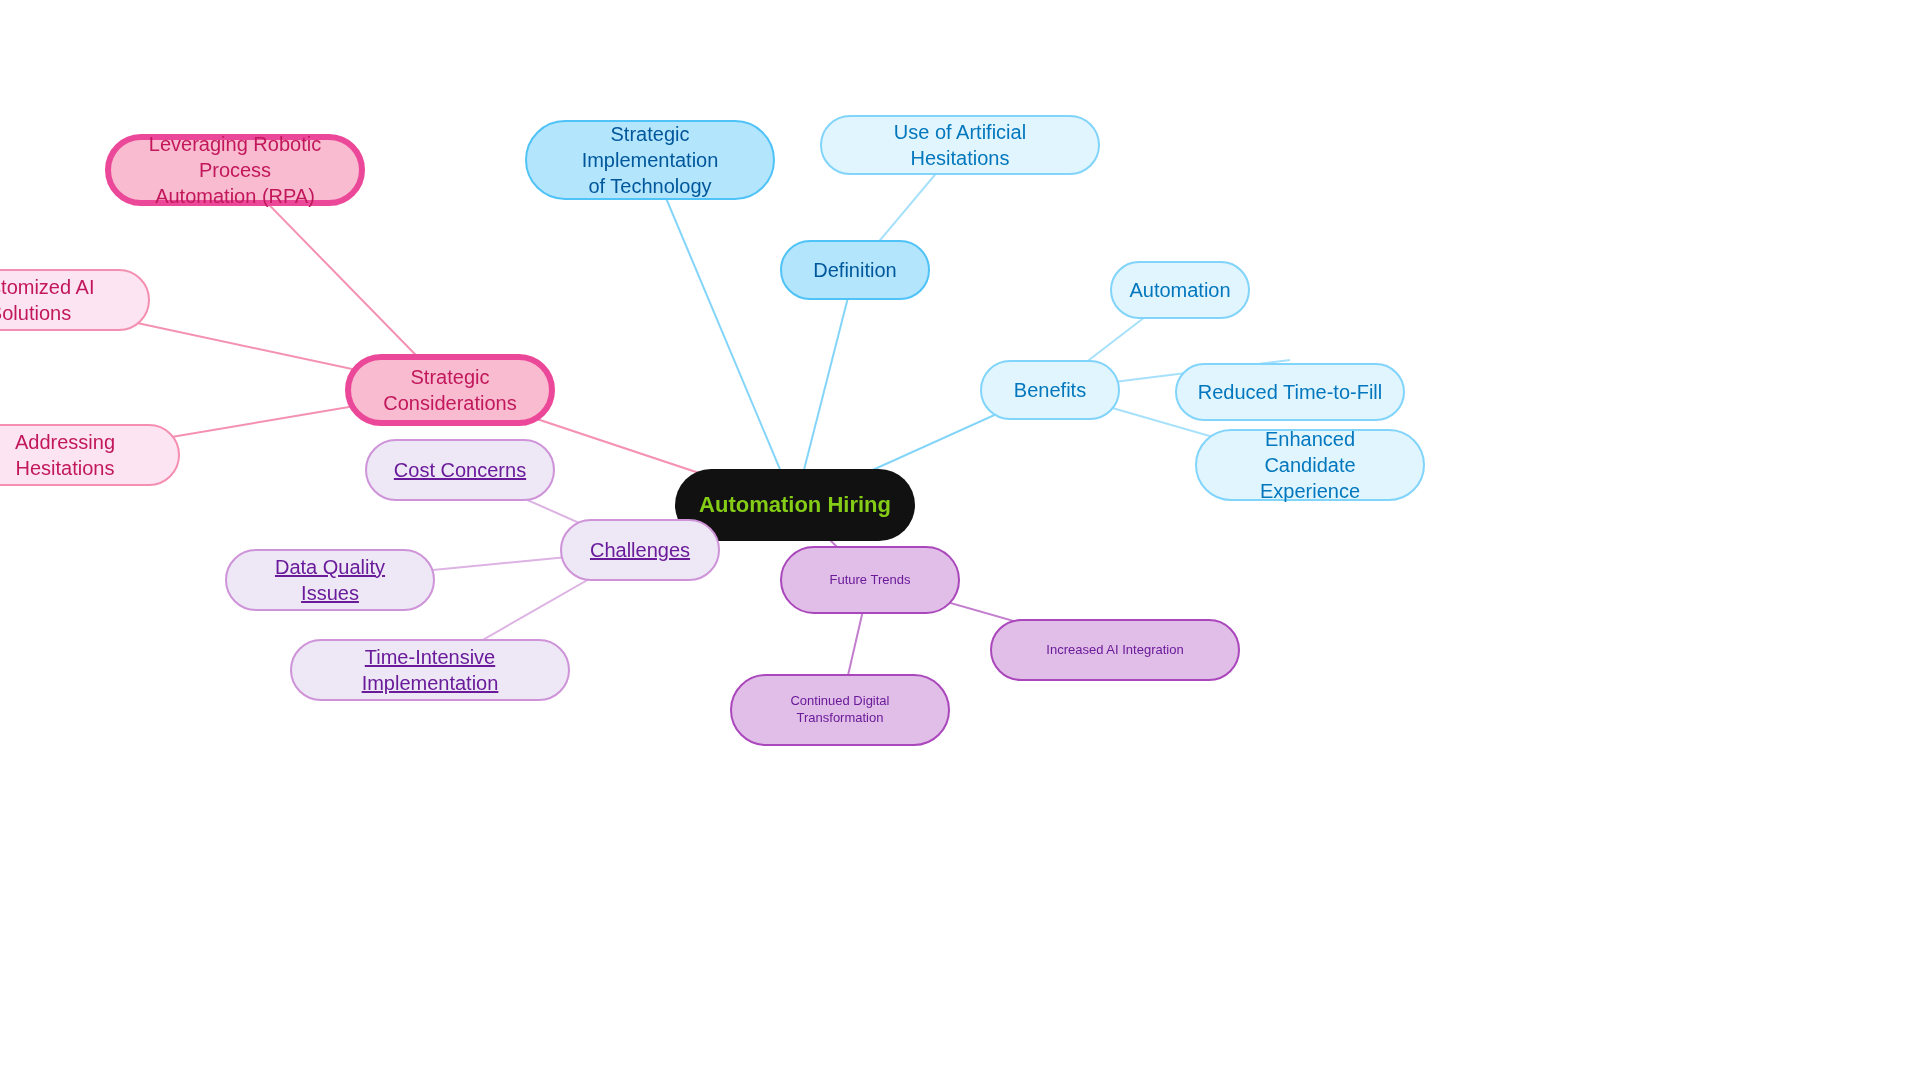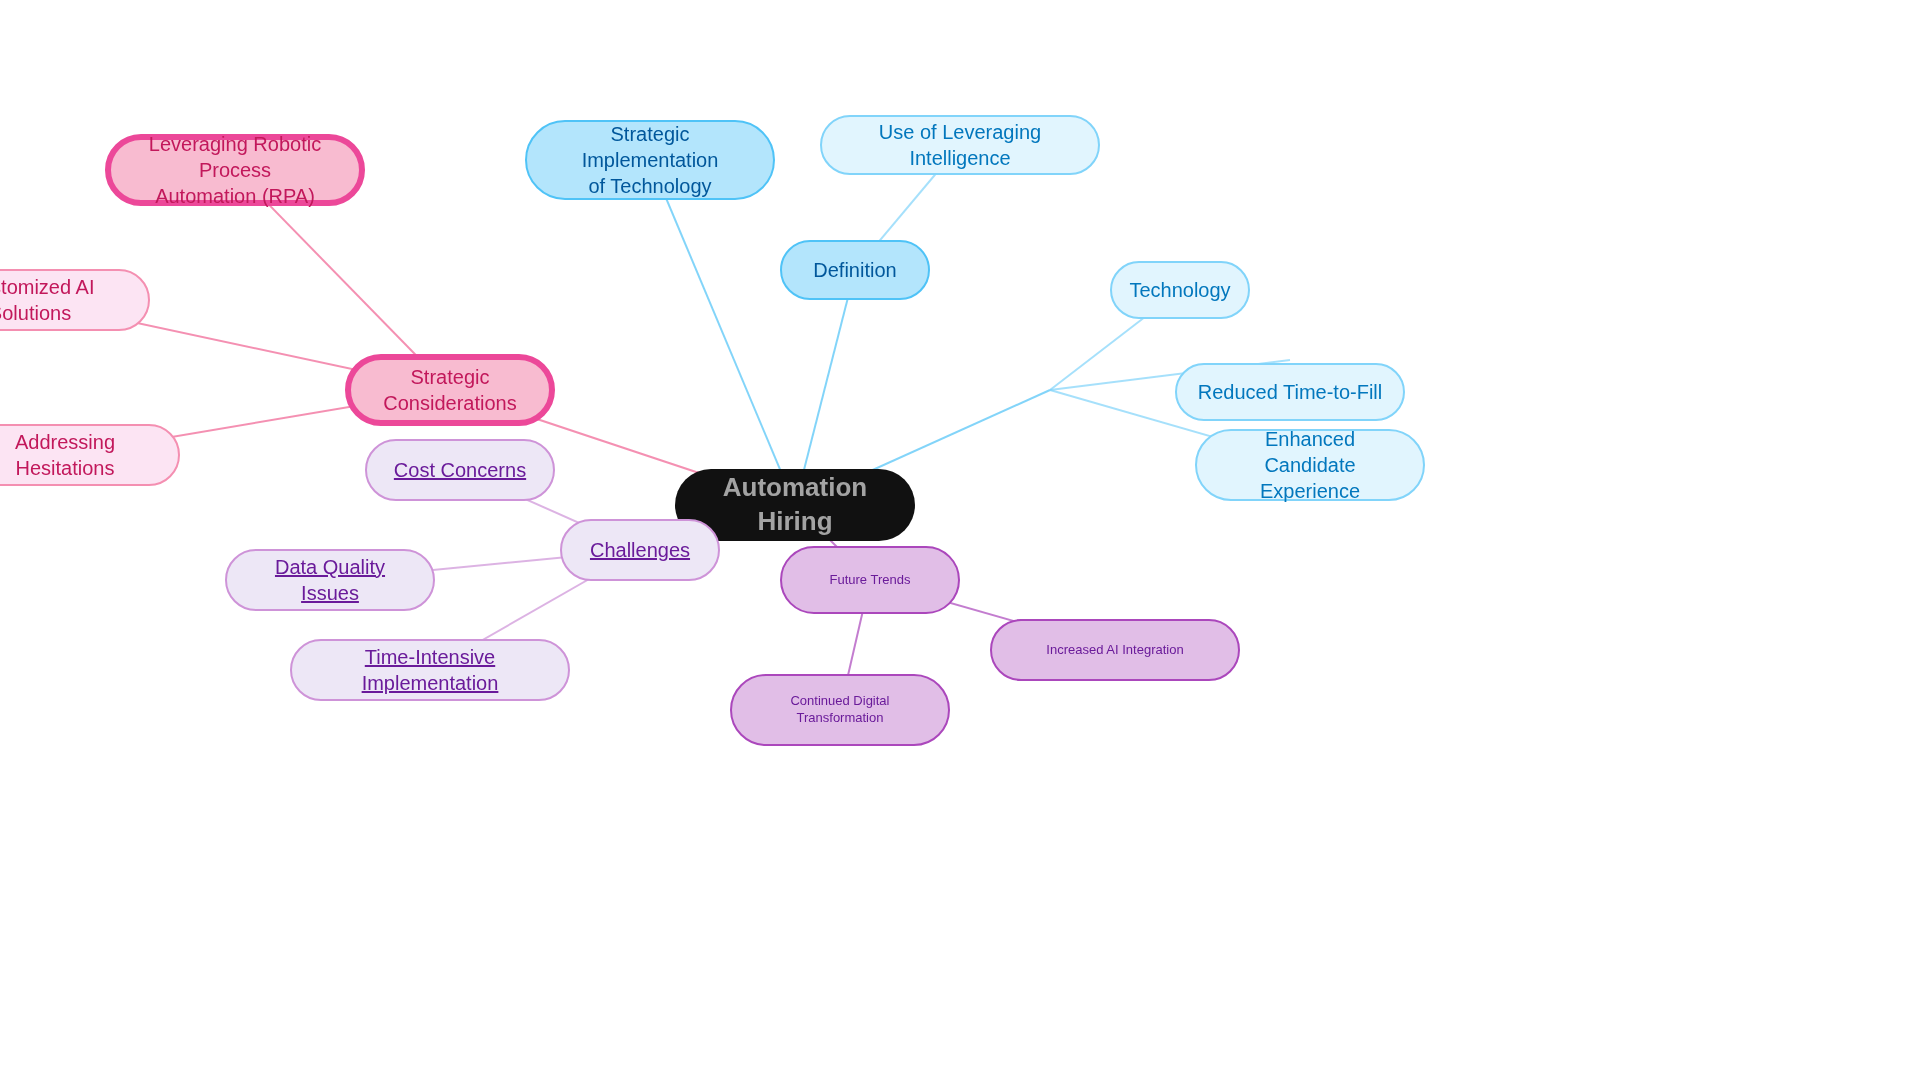--- a/index.html
+++ b/index.html
@@ -32,22 +32,22 @@
       justify-content: center;
       text-align: center;
       font-weight: 500;
       z-index: 1;
       padding: 12px 20px;
       line-height: 1.3;
     }
     
     .node-center {
       background: #111111;
-      color: #a3a3a3;
-      font-size: 26px;
+      color: #84cc16;
+      font-size: 22px;
       font-weight: 600;
       border-radius: 50px;
       width: 240px;
       height: 72px;
     }
     
     .node-pink {
       background: #fce4f3;
       color: #c2185b;
       border: 2px solid #f48fb1;
@@ -117,22 +117,23 @@
 <div class="node node-center" style="left: 675px; top: 469px; width: 240px; height: 72px;">Automation Hiring</div>
     <div class="node node-hotpink" style="left: 345px; top: 354px; width: 210px; height: 72px; white-space: pre-line;">Strategic
 Considerations</div>
     <div class="node node-hotpink" style="left: 105px; top: 134px; width: 260px; height: 72px; white-space: pre-line;">Leveraging Robotic Process
 Automation (RPA)</div>
     <div class="node node-pink" style="left: -90px; top: 269px; width: 240px; height: 62px; white-space: pre-line;">Customized AI Solutions</div>
     <div class="node node-pink" style="left: -50px; top: 424px; width: 230px; height: 62px; white-space: pre-line;">Addressing Hesitations</div>
     <div class="node node-medblue" style="left: 525px; top: 120px; width: 250px; height: 80px; white-space: pre-line;">Strategic Implementation
 of Technology</div>
     <div class="node node-medblue" style="left: 780px; top: 240px; width: 150px; height: 60px; white-space: pre-line;">Definition</div>
-    <div class="node node-blue" style="left: 820px; top: 115px; width: 280px; height: 60px; white-space: pre-line;">Use of Leveraging Intelligence</div>
-    <div class="node node-blue" style="left: 1110px; top: 261px; width: 140px; height: 58px; white-space: pre-line;">Technology</div>
+    <div class="node node-blue" style="left: 820px; top: 115px; width: 280px; height: 60px; white-space: pre-line;">Use of Artificial Hesitations</div>
+    <div class="node node-blue" style="left: 980px; top: 360px; width: 140px; height: 60px; white-space: pre-line;">Benefits</div>
+    <div class="node node-blue" style="left: 1110px; top: 261px; width: 140px; height: 58px; white-space: pre-line;">Automation</div>
     <div class="node node-blue" style="left: 1175px; top: 331px; width: 230px; height: 58px; white-space: pre-line; margin-top: 32px;">Reduced Time-to-Fill</div>
     <div class="node node-blue" style="left: 1195px; top: 429px; width: 230px; height: 72px; white-space: pre-line;">Enhanced Candidate
 Experience</div>
     <div class="node node-lavender" style="left: 560px; top: 519px; width: 160px; height: 62px; white-space: pre-line;">Challenges</div>
     <div class="node node-lavender" style="left: 365px; top: 439px; width: 190px; height: 62px; white-space: pre-line;">Cost Concerns</div>
     <div class="node node-lavender" style="left: 225px; top: 549px; width: 210px; height: 62px; white-space: pre-line;">Data Quality Issues</div>
     <div class="node node-lavender" style="left: 290px; top: 639px; width: 280px; height: 62px; white-space: pre-line;">Time-Intensive Implementation</div>
     <div class="node node-purple" style="left: 780px; top: 546px; width: 180px; height: 68px; white-space: pre-line;">Future Trends</div>
     <div class="node node-purple" style="left: 990px; top: 619px; width: 250px; height: 62px; white-space: pre-line;">Increased AI Integration</div>
     <div class="node node-purple" style="left: 730px; top: 674px; width: 220px; height: 72px; white-space: pre-line;">Continued Digital

